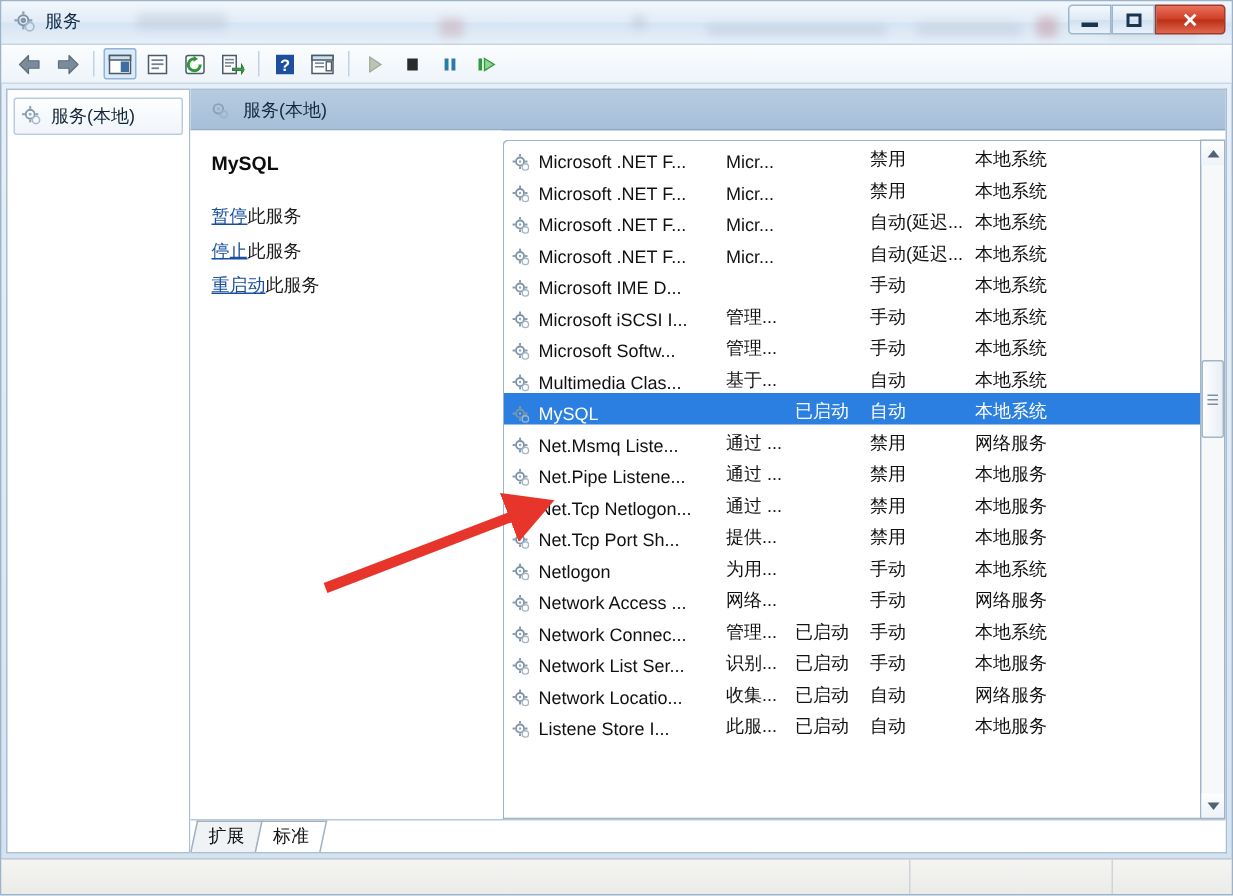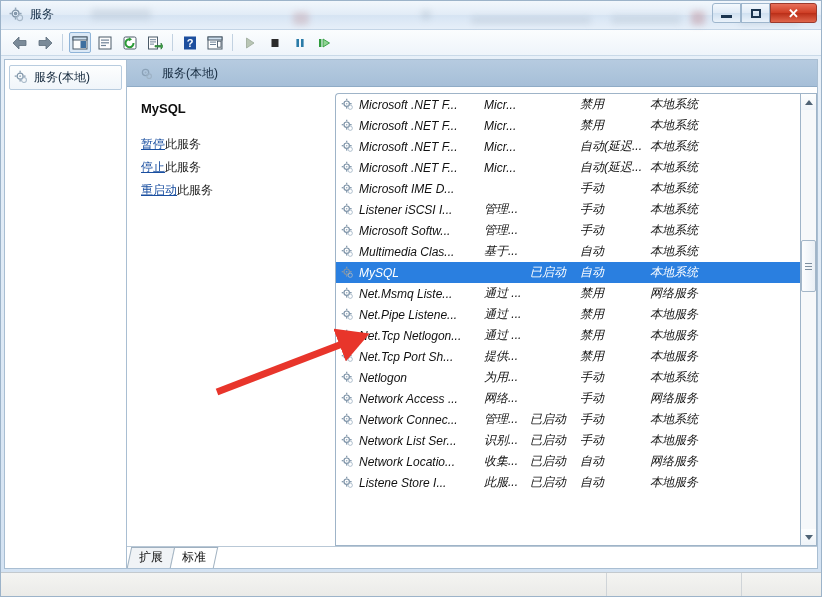--- a/index.html
+++ b/index.html
@@ -112,21 +112,21 @@
     font-size: 12px; color: #1b1b1b;
   }
   .hcell {
     position: relative; padding: 3px 0 0 7px;
     border-right: 1px solid #d3dde6; cursor: default; overflow: hidden; white-space: nowrap;
   }
   .sortarrow { position: absolute; left: 62px; top: 2px; width: 0; height: 0;
     border-left: 4px solid transparent; border-right: 4px solid transparent;
     border-bottom: 4px solid #9aa8b4; }
   #rows { flex: 1 1 auto; overflow: hidden; }
-  .row { display: flex; height: 21px; align-items: center; font-size: 12px; color: #111; cursor: default; font-style: italic; }
+  .row { display: flex; height: 21px; align-items: flex-end; font-size: 12px; color: #111; cursor: default; }
   .row.sel { background: #2a7fe0; color: #ffffff; }
   .cell { padding-left: 7px; white-space: nowrap; overflow: hidden; }
   .cell.name { display: flex; align-items: center; gap: 5px; padding-left: 5px; }
   
   #vscroll {
     width: 17px; flex: 0 0 17px; margin-top: 6px;
     background: #f6f8fa; border: 1px solid #9fb4c8;
     display: flex; flex-direction: column; align-items: center;
   }
   .sbtn { width: 15px; height: 16px; display: flex; align-items: center; justify-content: center;
@@ -465,21 +465,21 @@
                       <circle cx="7" cy="7" r="1" fill="#93a8bb"></circle>
                       <g fill="#8399ad">
                         <rect x="6.2" y="0.9" width="1.6" height="2"></rect>
                         <rect x="6.2" y="11.1" width="1.6" height="2"></rect>
                         <rect x="0.9" y="6.2" width="2" height="1.6"></rect>
                         <rect x="11.1" y="6.2" width="2" height="1.6"></rect>
                       </g>
                       <circle cx="11.4" cy="11.4" r="2.6" fill="none" stroke="#a5b7c7" stroke-width="1.1"></circle>
                     </svg>
                   </span>
-                  <span>Listener iSCSI I...</span>
+                  <span>Microsoft iSCSI I...</span>
                 </div>
                 <div class="cell" style="width: 46px; flex: 0 0 46px;">管理...</div>
                 <div class="cell" style="width: 50px; flex: 0 0 50px;"></div>
                 <div class="cell" style="width: 70px; flex: 0 0 70px;">手动</div>
                 <div class="cell" style="width: 82px; flex: 0 0 82px;">本地系统</div>
               </div>
               <div class="row">
                 <div class="cell name" style="width: 141px; flex: 0 0 141px;">
                   <span style="display: flex; align-items: center; flex: 0 0 13px;">
                     <svg width="13" height="13" viewBox="0 0 16 16">

